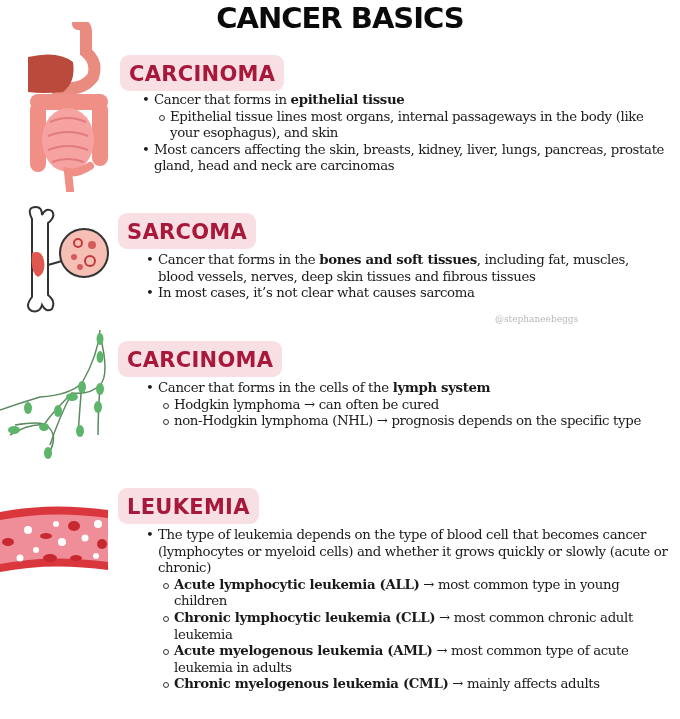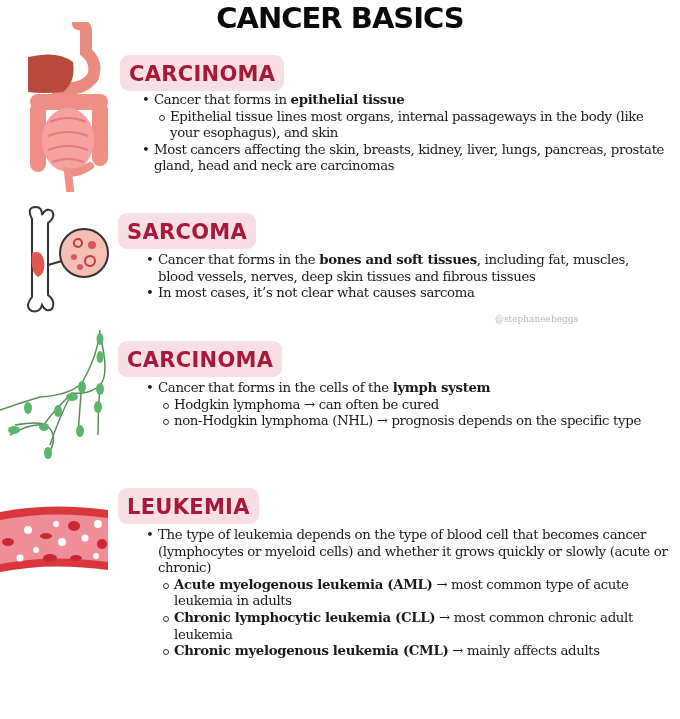--- a/index.html
+++ b/index.html
@@ -105,16 +105,17 @@
       <ellipse cx="46" cy="36" rx="6" ry="3"></ellipse>
       <ellipse cx="74" cy="26" rx="6" ry="5"></ellipse>
       <ellipse cx="50" cy="58" rx="7" ry="4"></ellipse>
       <ellipse cx="76" cy="58" rx="6" ry="3"></ellipse>
       <ellipse cx="102" cy="44" rx="5" ry="5"></ellipse>
     </g>
 </svg>
 <div class="badge" style="left:118px;top:488px">LEUKEMIA</div>
 <ul class="list" style="left:146px;top:527px;width:530px">
   <li class="l1"><span>The type of leukemia depends on the type of blood cell that becomes cancer (lymphocytes or myeloid cells) and whether it grows quickly or slowly (acute or chronic)</span></li>
+  <li class="l2"><b>Acute lymphocytic leukemia (ALL)</b><span> → most common type in young children</span></li>
+  <li class="l2"><b>Chronic lymphocytic leukemia (CLL)</b><span> → most common chronic adult leukemia</span></li>
   <li class="l2"><b>Acute myelogenous leukemia (AML)</b><span> → most common type of acute leukemia in adults</span></li>
-  <li class="l2"><b>Chronic lymphocytic leukemia (CLL)</b><span> → most common chronic adult leukemia</span></li>
   <li class="l2"><b>Chronic myelogenous leukemia (CML)</b><span> → mainly affects adults</span></li>
 </ul>
 
 </body></html>

